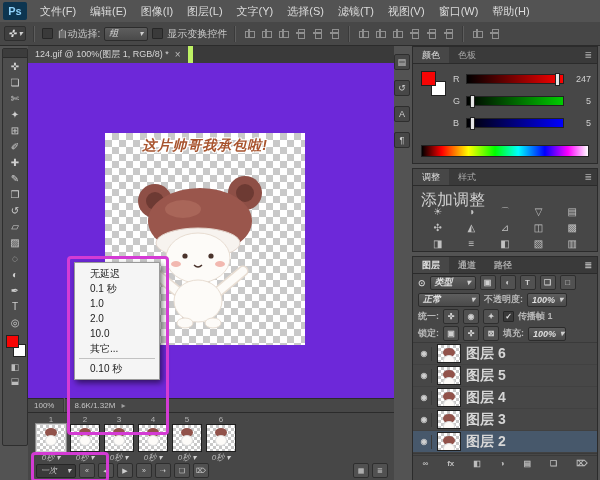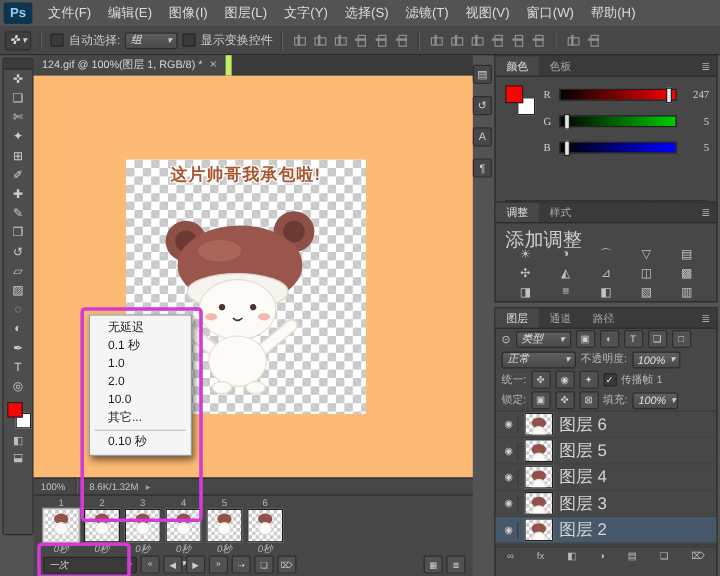--- a/index.html
+++ b/index.html
@@ -46,21 +46,21 @@
   .tool-extra{width:22px;height:14px;display:flex;align-items:center;justify-content:center;
         font-size:9px;color:#bdbdbd;}
 
   
   .docarea{position:absolute;left:28px;top:46px;width:366px;height:366px;}
   .tabbar{position:absolute;left:0;top:0;width:100%;height:17px;background:#3a3a3a;
           border-bottom:1px solid #2b2b2b;display:flex;}
   .doctab{background:#474747;border-right:5px solid #bef264;display:flex;align-items:center;
           gap:6px;padding:0 7px;font-size:9px;color:#d6d6d6;}
   .doctab .close{color:#bdbdbd;font-size:10px;}
-  .canvas{position:absolute;left:0;top:17px;width:100%;height:335px;background:#fdba74;overflow:hidden;}
+  .canvas{position:absolute;left:0;top:17px;width:100%;height:335px;background:#6d28d9;overflow:hidden;font-style:italic;}
   .artwork{position:absolute;left:77px;top:70px;width:200px;height:212px;}
   .checker{background-color:#fff;
     background-image:linear-gradient(45deg,#c9c9c9 25%,transparent 25%,transparent 75%,#c9c9c9 75%),
                      linear-gradient(45deg,#c9c9c9 25%,transparent 25%,transparent 75%,#c9c9c9 75%);
     background-size:14px 14px;background-position:0 0,7px 7px;}
   .caption{position:absolute;left:0;top:4px;width:100%;text-align:center;font-size:14px;font-weight:bold;
            color:#a8542e;letter-spacing:1px;
            text-shadow:-1px -1px 0 #fff,1px -1px 0 #fff,-1px 1px 0 #fff,1px 1px 0 #fff;}
   .statusbar{position:absolute;left:0;top:352px;width:100%;height:14px;background:#474747;
              border-top:1px solid #2b2b2b;display:flex;align-items:center;font-size:8px;color:#c4c4c4;
@@ -68,31 +68,31 @@
   .statusbar .arrow{color:#9f9f9f;}
 
   
   .timeline{position:absolute;left:28px;top:412px;width:366px;height:68px;background:#474747;
             border-top:1px solid #2b2b2b;}
   .frames{position:absolute;left:8px;top:2px;display:flex;gap:4px;}
   .frame{width:30px;display:flex;flex-direction:column;align-items:center;}
   .fnum{font-size:8px;color:#b5b5b5;height:9px;line-height:9px;}
   .fthumb{width:28px;height:26px;border:1px solid #1f1f1f;position:relative;overflow:hidden;}
   .frame.selected .fthumb{border-color:#cfcfcf;box-shadow:0 0 0 1px #8a8a8a;}
-  .fdelay{font-size:8px;color:#bdbdbd;display:flex;align-items:center;gap:2px;height:10px;flex-direction:column;}
+  .fdelay{font-size:8px;color:#bdbdbd;display:flex;align-items:center;gap:2px;height:10px;}
   .checker-sm{background-color:#fff;
     background-image:linear-gradient(45deg,#c9c9c9 25%,transparent 25%,transparent 75%,#c9c9c9 75%),
                      linear-gradient(45deg,#c9c9c9 25%,transparent 25%,transparent 75%,#c9c9c9 75%);
     background-size:6px 6px;background-position:0 0,3px 3px;}
   .blobbed::before{content:"";position:absolute;left:50%;top:3px;width:12px;height:9px;margin-left:-6px;
                    border-radius:50%;background:#91524a;}
   .blobbed::after{content:"";position:absolute;left:50%;top:10px;width:12px;height:11px;margin-left:-6px;
                   border-radius:50%;background:#fdfbf8;border:1px solid #ddd;box-sizing:border-box;}
   .tl-controls{position:absolute;left:8px;top:50px;display:flex;align-items:center;gap:3px;}
-  .loop-btn{width:78px;height:14px;background:#3a3a3a;border:1px solid #262626;border-radius:2px;
+  .loop-btn{width:40px;height:14px;background:#3a3a3a;border:1px solid #262626;border-radius:2px;
             display:flex;align-items:center;justify-content:space-between;padding:0 4px;font-size:8px;
             color:#d0d0d0;box-sizing:border-box;}
   .tl-btn{width:14px;height:13px;background:#515151;border:1px solid #2e2e2e;border-radius:2px;
           font-size:7px;color:#cfcfcf;display:flex;align-items:center;justify-content:center;}
   .tl-right{position:absolute;right:6px;top:50px;display:flex;gap:3px;}
 
   
   .dockstrip{position:absolute;left:394px;top:46px;width:16px;height:432px;display:flex;
              flex-direction:column;align-items:center;padding-top:8px;gap:10px;box-sizing:border-box;}
   .dock-icon{width:14px;height:14px;background:#474747;border:1px solid #2e2e2e;border-radius:2px;
@@ -374,21 +374,21 @@
   </div>
 </div>
 
 <div class="dockstrip">
   <span class="dock-icon">▤</span>
   <span class="dock-icon">↺</span>
   <span class="dock-icon">A</span>
   <span class="dock-icon">¶</span>
 </div>
 
-<div class="panel" style="top:46px;height:140px;font-family:Liberation Serif, serif;">
+<div class="panel" style="top:46px;height:118px;">
   <div class="ptabs">
     <span class="ptab active">颜色</span>
     <span class="ptab">色板</span>
     <span class="pmenu">≣</span>
   </div>
   <div class="fgsw">
     <span class="b"></span>
     <span class="f" id="fg-swatch2" style="background: rgb(247, 5, 5);"></span>
   </div>
   <div class="ch-row" style="top:26px;">
@@ -434,21 +434,21 @@
     <span class="adj-icon">◫</span>
     <span class="adj-icon">▩</span>
     <span class="adj-icon">◨</span>
     <span class="adj-icon">≡</span>
     <span class="adj-icon">◧</span>
     <span class="adj-icon">▧</span>
     <span class="adj-icon">▥</span>
   </div>
 </div>
 
-<div class="panel" style="top:256px;height:225px;">
+<div class="panel" style="top:256px;height:225px;font-weight:bold;">
   <div class="ptabs">
     <span class="ptab active">图层</span>
     <span class="ptab">通道</span>
     <span class="ptab">路径</span>
     <span class="pmenu">≣</span>
   </div>
   <div class="lp-row">
     <span>⊙</span>
     <span class="sel" style="width:46px">
       <i>类型</i>

